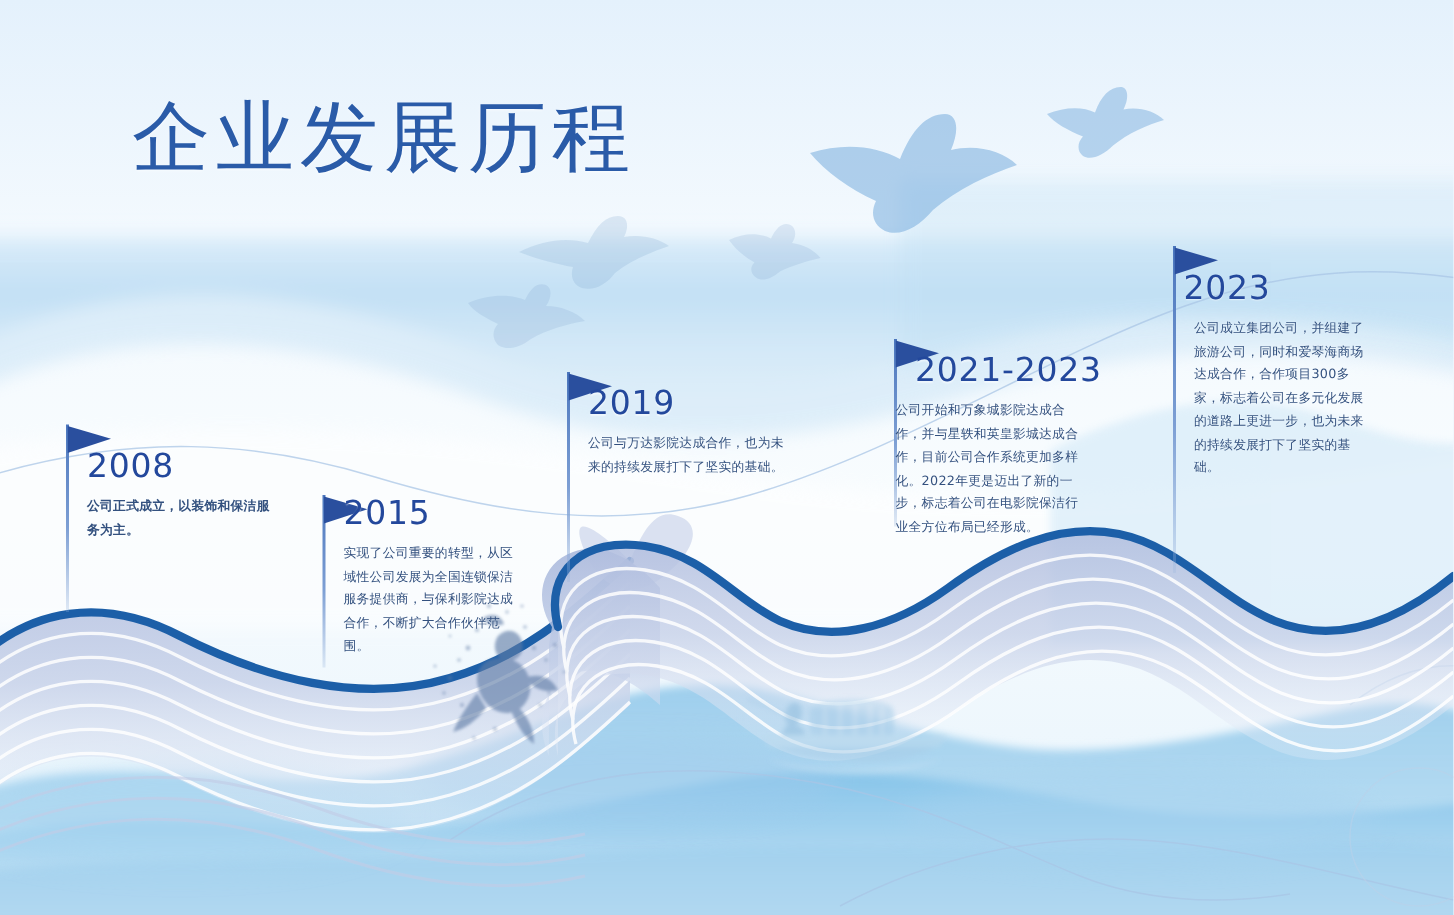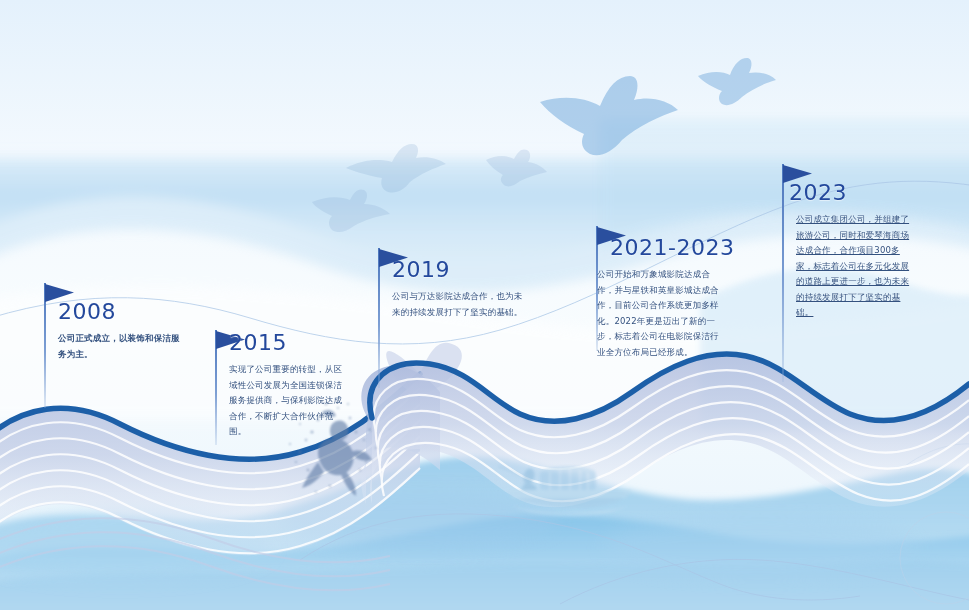--- a/index.html
+++ b/index.html
@@ -65,21 +65,21 @@
   #ms-2019 .desc{left:14px;top:41px;width:134px;}
 
   #ms-2021{left:596px;top:226px;}
   #ms-2021 .pole{height:125px;}
   #ms-2021 .yearlbl{left:14px;top:9px;}
   #ms-2021 .desc{left:1px;top:41px;width:122px;}
 
   #ms-2023{left:782px;top:164px;}
   #ms-2023 .pole{height:218px;}
   #ms-2023 .yearlbl{left:7px;top:16px;}
-  #ms-2023 .desc{left:14px;top:48px;width:118px;text-decoration:underline;}
+  #ms-2023 .desc{left:14px;top:48px;width:118px;}
 </style>
 </head>
 <body>
 
 <div id="poster">
 
   <div class="layer">
     <svg class="svgfull" viewBox="0 0 969 610" preserveAspectRatio="none">
       <defs>
         <linearGradient id="skyG" x1="0" y1="0" x2="0" y2="1">
@@ -355,14 +355,15 @@
       <div class="flag">
         <svg width="30" height="22" viewBox="0 0 30 22">
             <path d="M0,1 L29,9.5 L0,19 Z" fill="#2a4f9e"></path>
           </svg>
       </div>
       <div class="yearlbl">2023</div>
       <div class="desc">公司成立集团公司，并组建了旅游公司，同时和爱琴海商场达成合作，合作项目300多家，标志着公司在多元化发展的道路上更进一步，也为未来的持续发展打下了坚实的基础。</div>
     </div>
   </div>
 
+  <div id="title">企业发展历程</div>
 
 </div>
 
 </body></html>

